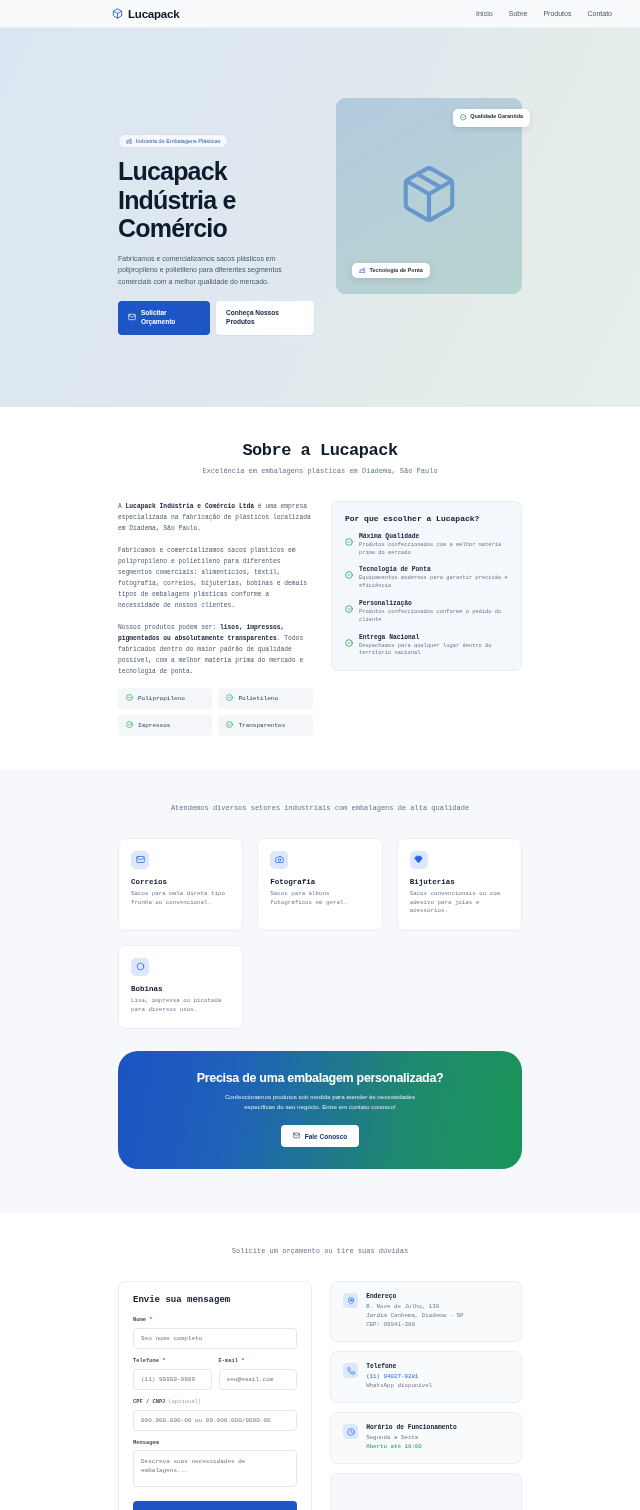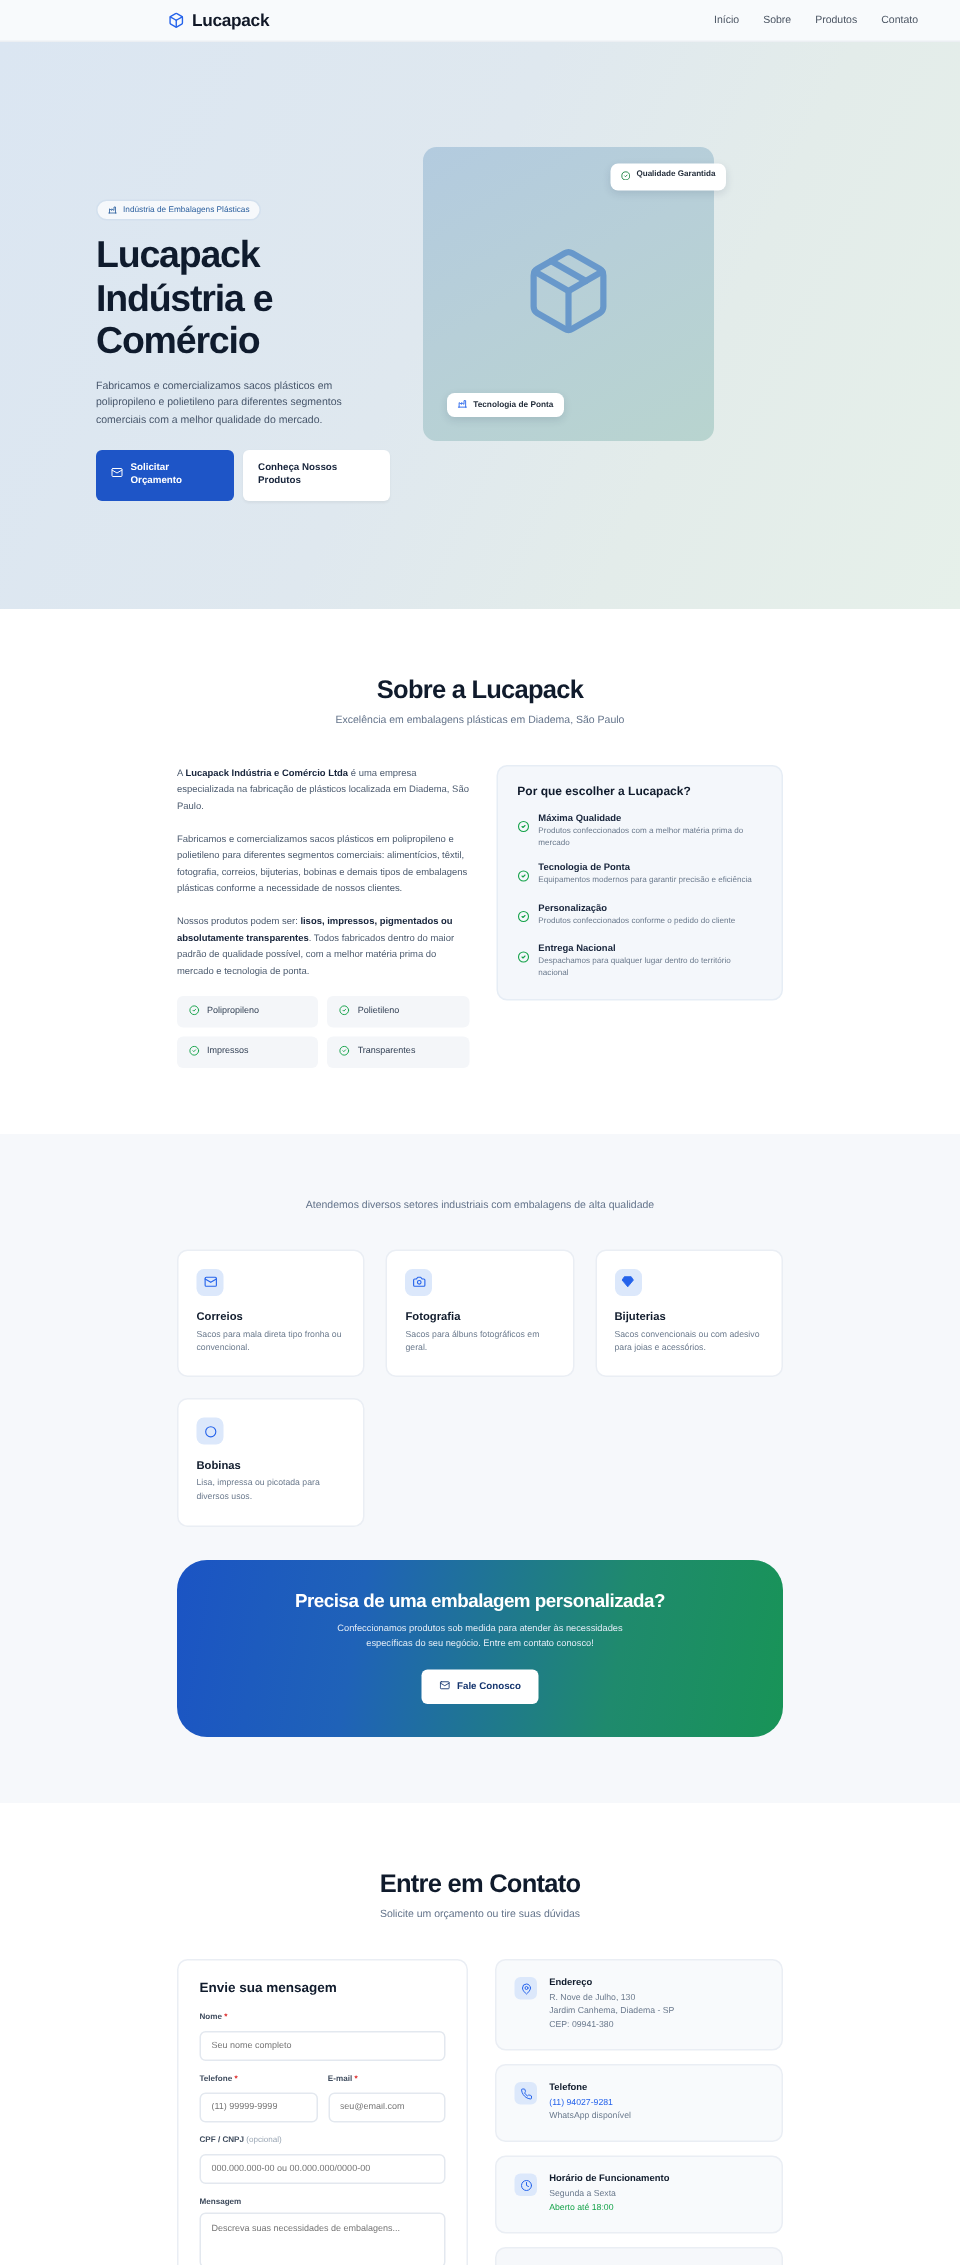--- a/index.html
+++ b/index.html
@@ -25,21 +25,21 @@
   }
   .brand { display: flex; align-items: flex-start; gap: 5px; }
   .brand-mark { width: 11px; height: 11px; display: block; color: #2563eb; }
   .brand-name { font-size: 11.5px; font-weight: bold; color: #111827; letter-spacing: -0.2px; }
   .nav { display: flex; align-items: center; gap: 16px; }
   .nav a { font-size: 7px; color: #4b5563; text-decoration: none; }
 
   
   .hero {
     background: linear-gradient(115deg, #dbe6f2 0%, #dfe8ef 45%, #e3ecea 70%, #e6f0ea 100%);
-    padding: 70px 118px 72px 64px;
+    padding: 70px 118px 72px 118px;
     display: flex;
     gap: 22px;
     align-items: flex-start;
     min-height: 338px;
   }
   .hero-left { width: 196px; padding-top: 32px; }
   .hero-badge {
     display: inline-flex; align-items: center; gap: 4px;
     background: rgba(255,255,255,0.72);
     border: 1px solid #d3e0ee;
@@ -104,21 +104,21 @@
     box-shadow: 0 2px 6px rgba(20,40,70,.13);
     white-space: nowrap;
   }
   .float-chip svg { width: 6.5px; height: 6.5px; flex: none; }
   .chip-quality { top: 11px; right: -8px; color: #15803d; }
   .chip-quality .lbl { color: #1f2937; }
   .chip-tech { bottom: 16px; left: 16px; }
   .chip-tech svg { color: #2563eb; }
 
   
-  .section { padding: 44px 118px; }
+  .section { padding: 34px 118px; font-family: Liberation Mono, monospace; }
   .sec-title {
     text-align: center;
     font-size: 17px;
     font-weight: bold;
     color: #101b2c;
     letter-spacing: -0.5px;
     margin-bottom: 7px;
   }
   .sec-sub { text-align: center; font-size: 7px; color: #64748b; margin-bottom: 26px; }
 
@@ -478,21 +478,20 @@
               <path d="m22 7-10 6L2 7"></path>
             </svg>
         </span>
         <span>Fale Conosco</span>
       </button>
     </div>
     <div style="height:28px"></div>
   </div>
 
   <div class="section">
-    <div class="sec-title">Entre em Contato</div>
     <div class="sec-sub">Solicite um orçamento ou tire suas dúvidas</div>
 
     <div class="contact-grid">
       <div class="form-card">
         <h3>Envie sua mensagem</h3>
 
         <label class="lbl"><span>Nome</span> <span class="req">*</span></label>
         <input class="inp" type="text" placeholder="Seu nome completo" style="">
 
         <div class="row2">

